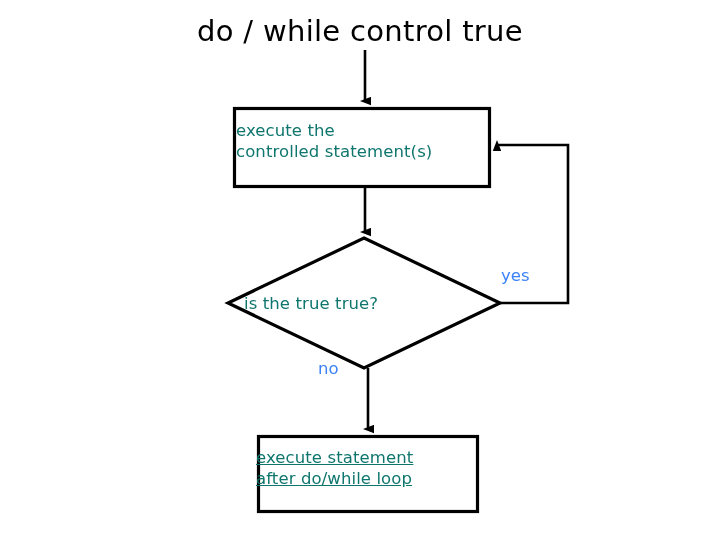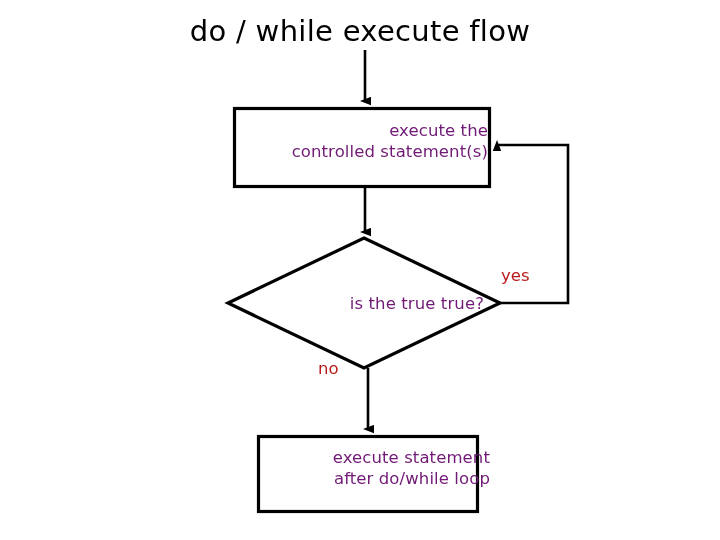--- a/index.html
+++ b/index.html
@@ -39,66 +39,67 @@
     left: 0;
     top: 0;
     width: 720px;
     height: 540px;
   }
   
   .node-text {
     position: absolute;
     font-family: "DejaVu Sans", sans-serif;
     font-size: 16.5px;
-    color: #701a75;
-    text-align: right;
+    color: #0f766e;
+    text-align: left;
     line-height: 21px;
     white-space: pre-line;
     letter-spacing: 0.1px;
   }
   #process-box-label {
     left: 236px;
     top: 120px;
     width: 252px;
   }
   #decision-label {
     left: 244px;
     top: 293px;
     width: 240px;
   }
   #exit-box-label {
-    left: 274px;
+    left: 256px;
     top: 447px;
     width: 216px;
+    text-decoration: underline;
   }
   .edge-label {
     position: absolute;
     font-family: "DejaVu Sans", sans-serif;
     font-size: 16.5px;
-    color: #b91c1c;
+    color: #3b82f6;
     text-align: left;
     line-height: 20px;
     white-space: nowrap;
     letter-spacing: 0.1px;
   }
   #yes-label {
     left: 501px;
     top: 266px;
   }
   #no-label {
     left: 318px;
     top: 359px;
   }
 </style>
 </head>
 <body>
 
 <div id="canvas">
 
-  <div id="chart-title">do / while execute flow</div>
+  <div id="chart-title">do / while control true</div>
 
   <svg id="flow-svg" viewBox="0 0 720 540">
     <defs>
       <marker id="arrow-down" markerWidth="14" markerHeight="14" refX="4.2" refY="6" orient="auto" markerUnits="userSpaceOnUse">
         <path d="M 0 0 L 8.4 0 L 4.2 11 Z" fill="#000000"></path>
       </marker>
       <marker id="arrow-left" markerWidth="14" markerHeight="14" refX="4.2" refY="6" orient="auto-start-reverse" markerUnits="userSpaceOnUse">
         <path d="M 0 0 L 8.4 0 L 4.2 11 Z" fill="#000000"></path>
       </marker>
     </defs>

